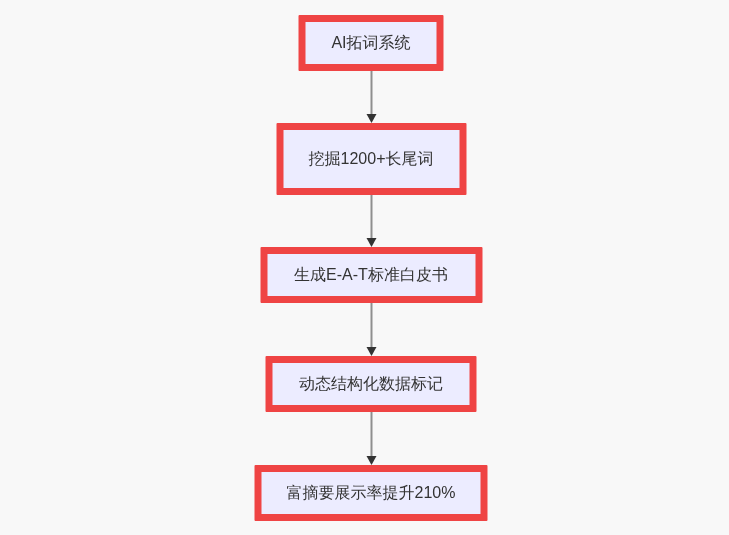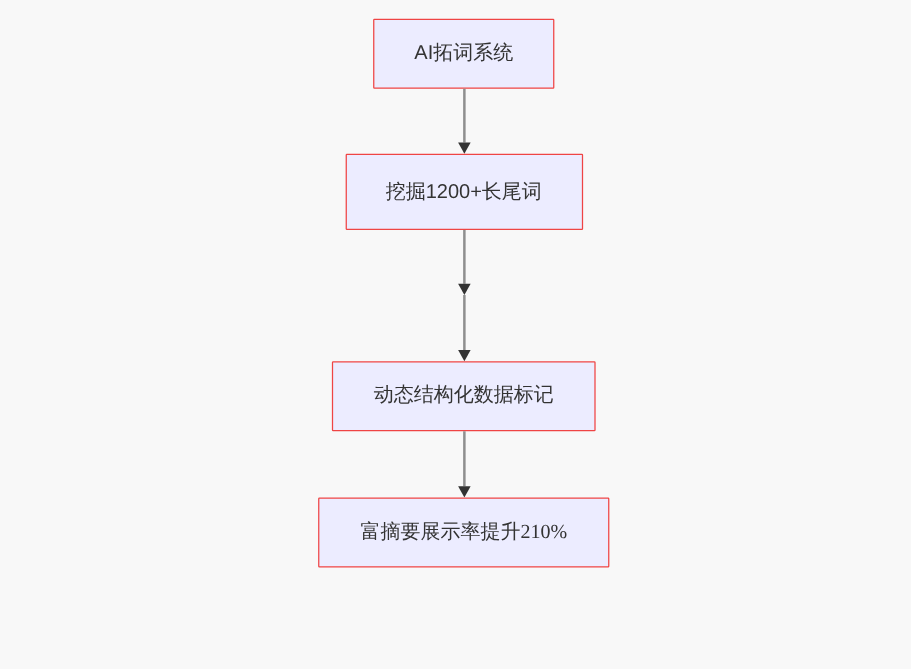--- a/index.html
+++ b/index.html
@@ -22,36 +22,36 @@
     top: 15px;
     transform: translateX(-50%);
     display: flex;
     flex-direction: column;
     align-items: center;
   }
   .node {
     box-sizing: border-box;
     height: 56px;
     background: #ECECFF;
-    border: 1px solid #ef4444;
+    border: 7px solid #ef4444;
     border-radius: 1px;
     color: #333333;
     font-size: 16px;
     line-height: 24px;
     display: flex;
     align-items: center;
     justify-content: center;
     text-align: left;
     white-space: nowrap;
   }
   .n1 { width: 145px; }
-  .n2 { width: 190px; height: 61px; }
+  .n2 { width: 190px; height: 72px; }
   .n3 { width: 222px; }
   .n4 { width: 211px; }
-  .n5 { width: 233px; font-family: Liberation Serif, serif; }
+  .n5 { width: 233px; }
   .edge {
     display: flex;
     flex-direction: column;
     align-items: center;
     height: 52px;
   }
   .e3, .e4 { height: 53px; }
   .edge-line {
     width: 2px;
     flex: 1 1 auto;
@@ -82,20 +82,23 @@
 
     <div class="node n2">
       <span>挖掘1200+长尾词</span>
     </div>
 
     <div class="edge e2">
       <div class="edge-line"></div>
       <div class="edge-head"></div>
     </div>
 
+    <div class="node n3">
+      <span>生成E-A-T标准白皮书</span>
+    </div>
 
     <div class="edge e3">
       <div class="edge-line"></div>
       <div class="edge-head"></div>
     </div>
 
     <div class="node n4">
       <span>动态结构化数据标记</span>
     </div>
 

